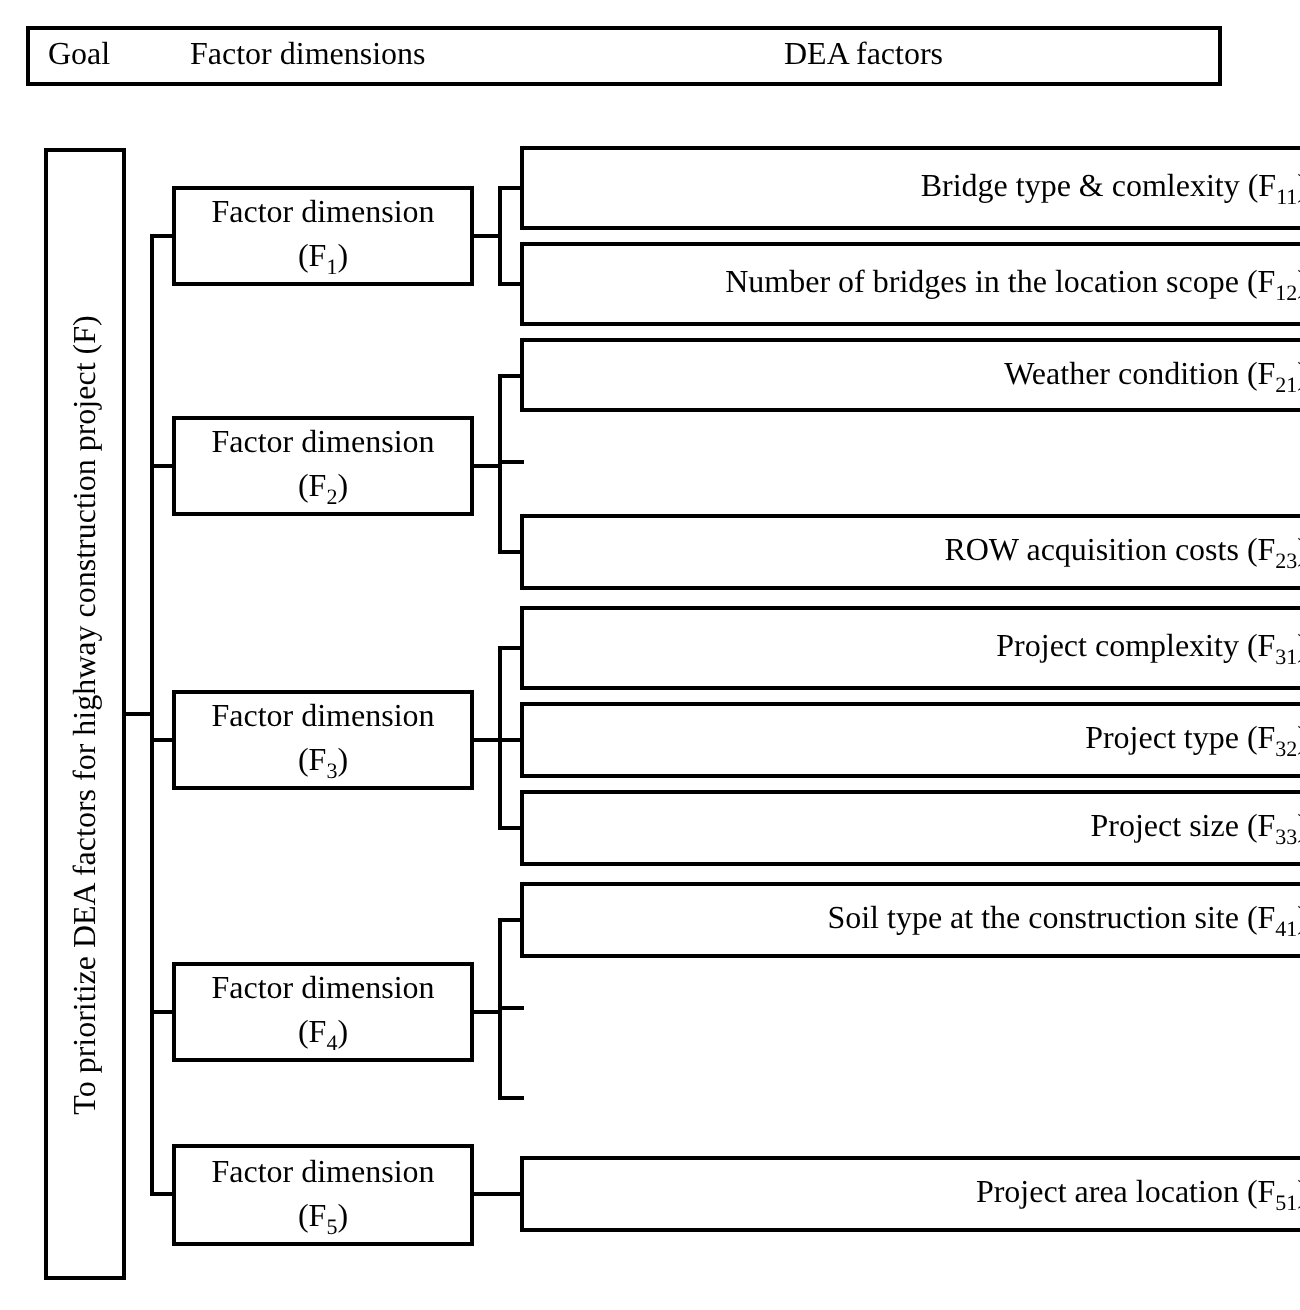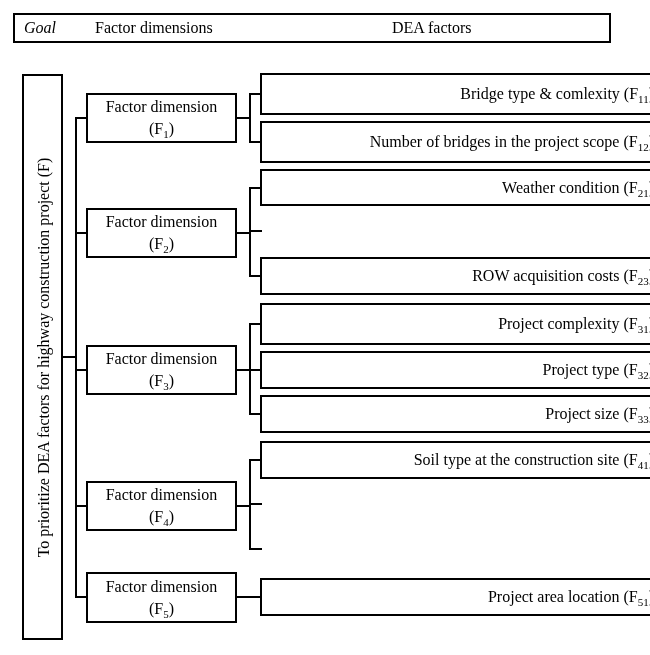--- a/index.html
+++ b/index.html
@@ -24,21 +24,21 @@
   }
   
   #header-box { left: 13px; top: 13px; width: 598px; height: 30px; }
   .hlabel {
     position: absolute;
     top: 50%;
     transform: translateY(-50%);
     font-size: 16px;
     white-space: nowrap;
   }
-  #hl-goal { left: 9px; font-style: italic; }
+  #hl-goal { left: 9px; }
   #hl-dims { left: 80px; }
   #hl-dea  { left: 377px; }
 
   
   #goal-box { left: 22px; top: 74px; width: 41px; height: 566px; }
   #goal-rot {
     position: absolute;
     width: 562px;
     height: 37px;
     left: -262.5px;
@@ -124,21 +124,21 @@
   </div>
   <div class="box fdim" style="top:572px;height:51px">
     <span>Factor dimension</span>
     <span><span>(F</span><sub>5</sub><span>)</span></span>
   </div>
 
   <div class="box fbox" style="top:73px;height:42px">
     <span><span>Bridge type &amp; comlexity (F</span><sub>11</sub><span>)</span></span>
   </div>
   <div class="box fbox" style="top:121px;height:42px">
-    <span><span>Number of bridges in the project scope (F</span><sub>12</sub><span>)</span></span>
+    <span><span>Number of bridges in the location scope (F</span><sub>12</sub><span>)</span></span>
   </div>
   <div class="box fbox" style="top:169px;height:37px">
     <span><span>Weather condition (F</span><sub>21</sub><span>)</span></span>
   </div>
   <div class="box fbox" style="top:257px;height:38px">
     <span><span>ROW acquisition costs (F</span><sub>23</sub><span>)</span></span>
   </div>
   <div class="box fbox" style="top:303px;height:42px">
     <span><span>Project complexity (F</span><sub>31</sub><span>)</span></span>
   </div>

